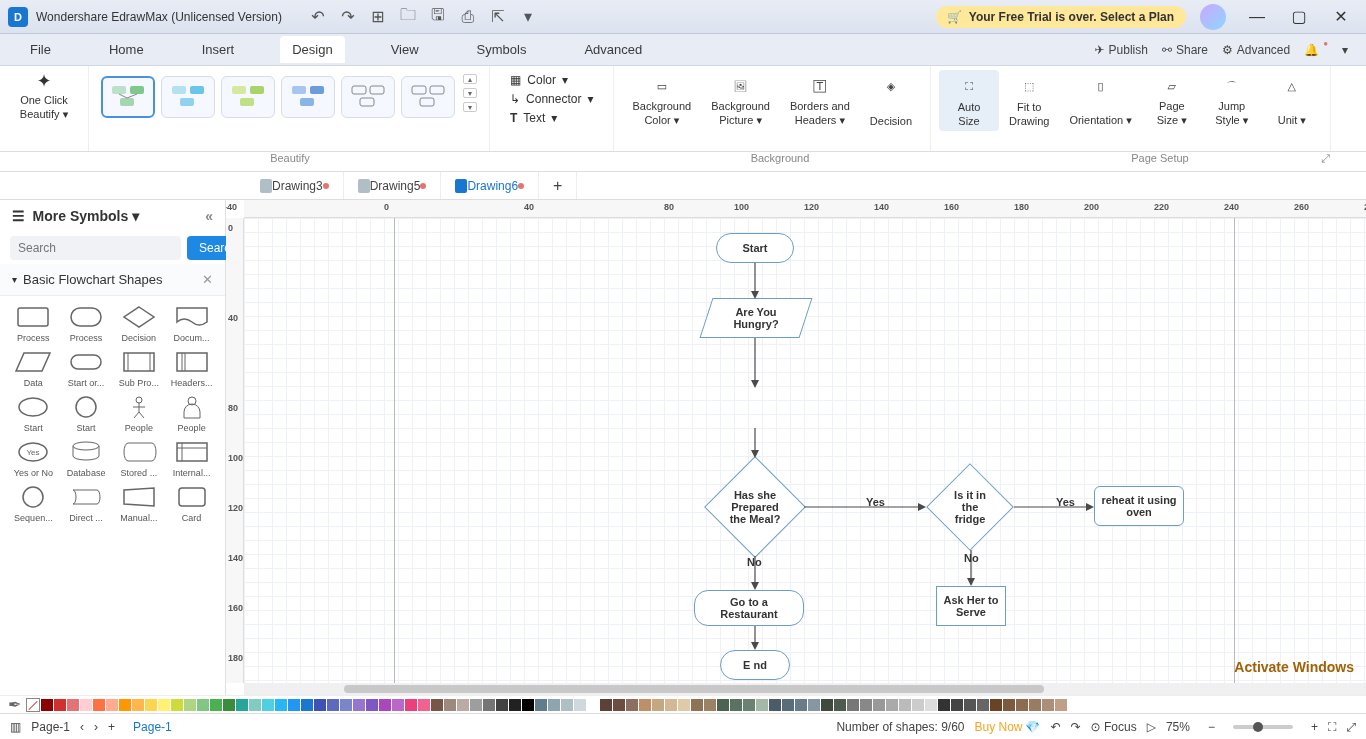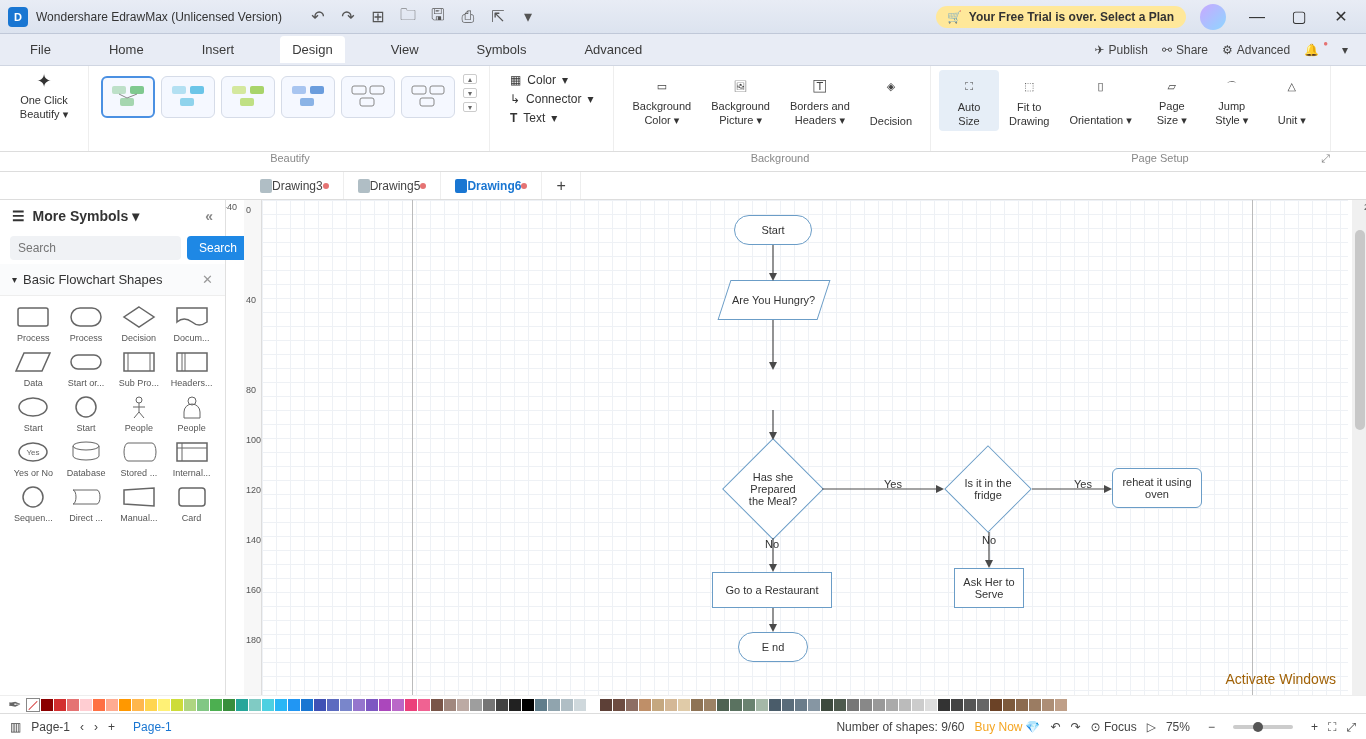--- a/index.html
+++ b/index.html
@@ -39,21 +39,21 @@
 .ribbon-mini-col { display:flex; flex-direction:column; gap:3px; padding:2px 8px; justify-content:center; }
 .ribbon-mini-btn { font-size:12px; color:#333; display:flex; align-items:center; gap:6px; cursor:pointer; padding:1px 4px;}
 
 .ribbon-big-btn { display:flex; flex-direction:column; align-items:center; justify-content:center; gap:2px; padding:4px 10px; font-size:11px; color:#333; cursor:pointer; border-radius:4px; min-width:60px; }
 .ribbon-big-btn.highlight { background:#e6eef7; }
 .ribbon-icon { width:24px; height:24px; display:flex;align-items:center;justify-content:center; color:#444; }
 
 
 .doc-tabs { height: 28px; background: #fff; display: flex; align-items: center; border-bottom: 1px solid #ddd; padding-left: 246px; }
 .doc-tab { display:flex; align-items:center; gap:0; padding: 0 14px; height:100%; font-size:12px; color:#444; border-right:1px solid #eee; cursor:pointer; position:relative;}
-.doc-tab.active { color:#1976d2; font-weight:700;align-items:center; }
+.doc-tab.active { color:#1976d2; font-weight:400;align-items:center; }
 .tab-dot { width:6px;height:6px;border-radius:50%; background:#e57373; }
 .doc-tab .doc-tab-ico { width:12px;height:14px; background:#b0bec5; border-radius:2px; }
 .doc-tab.active .doc-tab-ico { background:#1976d2;}
 
 
 .main { flex:1; display:flex; overflow:hidden; background:#fff; }
 
 
 .left-panel { width: 226px; border-right:1px solid #e0e0e0; display:flex; flex-direction:column; background:#fff; }
 .left-hdr { padding:8px 12px; display:flex; align-items:center; gap:8px; font-size:14px; font-weight:600; color:#333; }
@@ -64,21 +64,21 @@
 .lib-row { display:flex; padding:8px 12px; font-size:12px; color:#444; border-bottom:1px solid #eee; align-items:center;}
 .lib-row .manage { margin-left:auto; color:#444; display:flex;align-items:center;gap:3px;}
 .group-hdr { padding:8px 12px; font-size:13px; color:#333; background:#fafbfc; border-bottom:1px solid #eee; display:flex; align-items:center; }
 .group-hdr .x { margin-left:auto; color:#999; cursor:pointer; }
 .shape-grid { padding:8px 8px; display:grid; grid-template-columns:repeat(4,1fr); gap:6px 2px; overflow-y:auto; }
 .shape-cell { display:flex; flex-direction:column; align-items:center; gap:3px; cursor:pointer;}
 .shape-svg { width:38px; height:26px; }
 .shape-lbl { font-size:9px; color:#555; text-align:center; white-space:nowrap; overflow:hidden; text-overflow:ellipsis; width:46px;}
 
 
-.canvas-wrap { flex:1; display:flex; flex-direction:row; overflow:hidden; position:relative; }
+.canvas-wrap { flex:1; display:flex; flex-direction:column; overflow:hidden; position:relative;font-weight:bold; }
 .ruler-h { height:18px; background:#f7f7f7; border-bottom:1px solid #ddd; margin-left:18px; position:relative; font-size:9px; color:#555; }
 .ruler-h span { position:absolute; top:2px; }
 .canvas-body { flex:1; display:flex; overflow:hidden;}
 .ruler-v { width:18px; background:#f7f7f7; border-right:1px solid #ddd; position:relative; font-size:9px; color:#555;}
 .ruler-v span { position:absolute; left:2px; transform:translateY(-50%); }
 .canvas { flex:1; position:relative; background:#fff; overflow:hidden;}
 .canvas::before { content:''; position:absolute; inset:0; background-image:linear-gradient(#eef1f5 1px,transparent 1px),linear-gradient(90deg,#eef1f5 1px,transparent 1px); background-size:14px 14px; }
 .page-bounds-l { position:absolute; top:0; bottom:0; left:150px; border-left:1px solid #bbb; }
 .page-bounds-r { position:absolute; top:0; bottom:0; left:990px; border-left:1px solid #bbb; }
 
@@ -509,21 +509,21 @@
         <div class="node parallelogram" style="left:462px; top:80px; width:100px; height:40px;">
             <span>Are You Hungry?</span>
           </div>
         <div class="node decision" style="left:475px; top:253px; width:72px; height:72px;">
             <span>Has she Prepared the Meal?</span>
           </div>
         <div class="node decision" style="left:695px; top:258px; width:62px; height:62px;">
             <span style="width:90px;">Is it in the fridge</span>
           </div>
         <div class="node" style="left:850px; top:268px; width:90px; height:40px; border-radius:6px;">reheat it using oven</div>
-        <div class="node" style="left:450px; top:372px; width:120px; height:36px;">Go to a Restaurant</div>
+        <div class="node" style="left:450px; top:372px; width:110px; height:36px;border-radius:14px;">Go to a Restaurant</div>
         <div class="node" style="left:692px; top:368px; width:70px; height:40px;">Ask Her to Serve</div>
         <div class="node terminator" style="left:476px; top:432px; width:70px; height:30px;">E nd</div>
 
         <svg class="arrow" style="left:510px;top:45px;width:2px;height:36px;">
             <line x1="1" y1="0" x2="1" y2="30"></line>
             <polygon points="1,36 -3,28 5,28"></polygon>
           </svg>
         <svg class="arrow" style="left:510px;top:120px;width:2px;height:50px;">
             <line x1="1" y1="0" x2="1" y2="44"></line>
             <polygon points="1,50 -3,42 5,42"></polygon>

